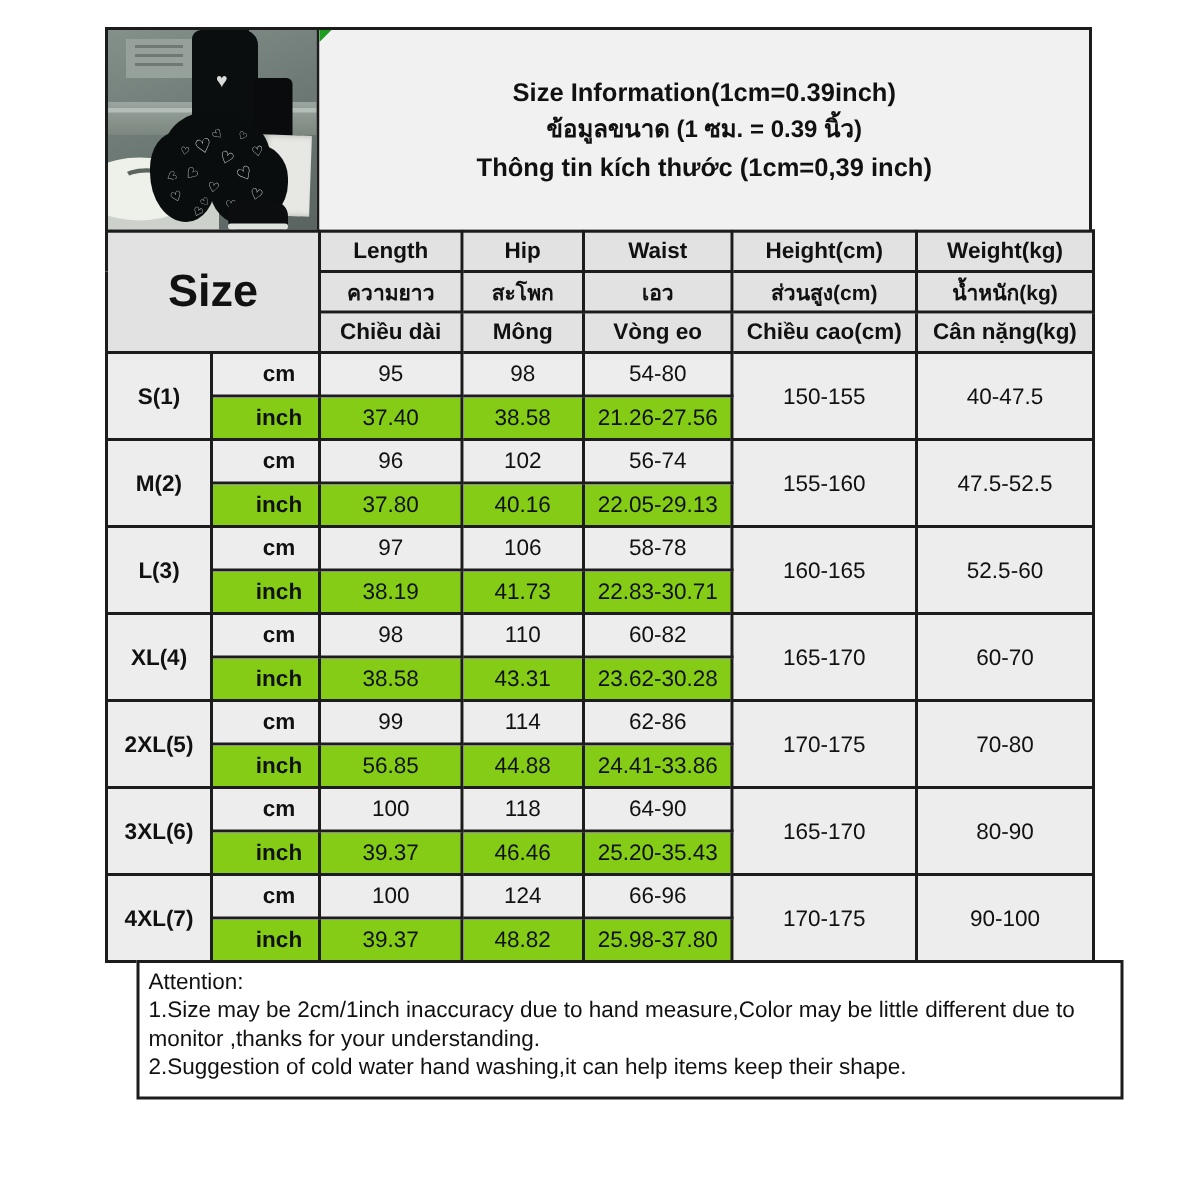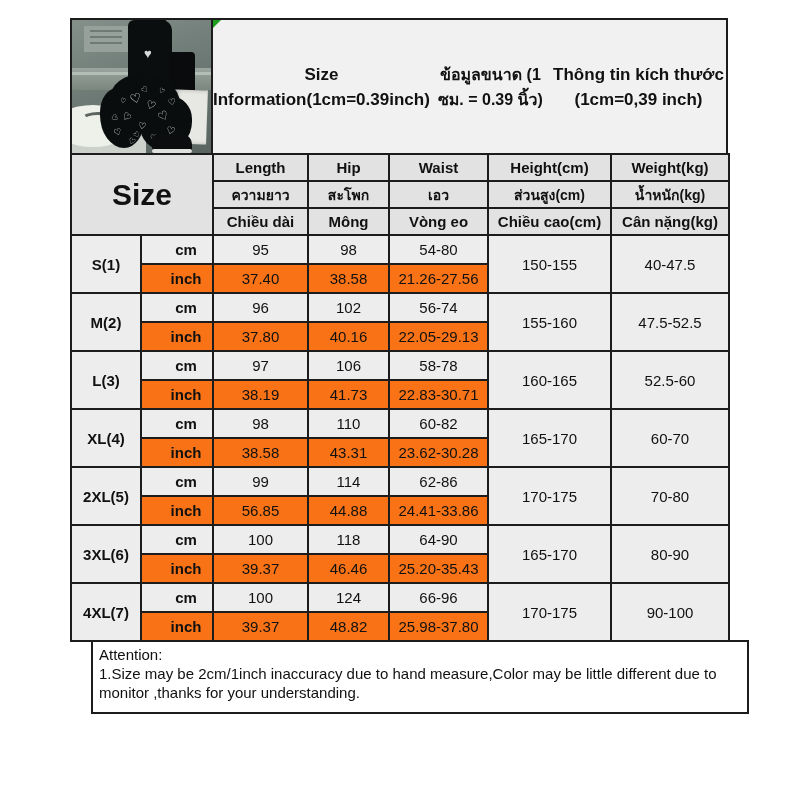--- a/index.html
+++ b/index.html
@@ -4,21 +4,21 @@
 <style>
   html,body{margin:0;padding:0;background:#ffffff;}
   .page{position:relative;width:800px;height:800px;background:#ffffff;overflow:hidden;
         font-family:"Liberation Sans","DejaVu Sans",sans-serif;color:#111;}
   .content{position:absolute;left:70px;top:18px;width:658px;}
 
   
   .top-row{display:flex;border:2px solid #1c1c1c;height:137px;box-sizing:border-box;}
   .photo-cell{position:relative;width:139px;flex:0 0 139px;border-right:2px solid #1c1c1c;
               overflow:hidden;background:linear-gradient(160deg,#84908a 0%,#6e7a75 45%,#596460 100%);}
-  .title-cell{position:relative;flex:1;background:#f1f1f1;display:flex;flex-direction:row;
+  .title-cell{position:relative;flex:1;background:#f1f1f1;display:flex;flex-direction:column;
               justify-content:center;align-items:center;text-align:center;}
   .title-cell .t1{font-weight:bold;font-size:17px;line-height:25px;}
   .title-cell .t2{font-weight:bold;font-size:16px;line-height:25px;}
   .title-cell .t3{font-weight:bold;font-size:17px;line-height:25px;}
   .corner-triangle{position:absolute;left:0;top:0;width:0;height:0;
                    border-top:8px solid #1f9d1f;border-right:8px solid transparent;}
 
   
   .ph-sign{position:absolute;left:12px;top:6px;width:44px;height:26px;background:#97a19b;}
   .ph-sign i{display:block;height:2px;background:#707a74;margin:4px 6px 0 6px;}
@@ -48,21 +48,21 @@
   table.size-table{border-collapse:collapse;width:658px;table-layout:fixed;margin-top:-2px;}
   .size-table th,.size-table td{border:2px solid #1c1c1c;text-align:center;vertical-align:middle;
        padding:0 2px;overflow:hidden;}
   .size-table thead th{height:25px;font-size:15px;font-weight:bold;background:#e2e2e2;}
   .size-table thead th.th-thai{font-size:14px;}
   .size-table th.size-big{font-size:30px;font-weight:bold;background:#e2e2e2;}
   .size-table tbody td{height:27px;font-size:15px;font-weight:normal;}
   .size-table td.size-label{font-weight:bold;background:#e2e2e2;font-size:15px;}
   .size-table td.unit{font-weight:bold;padding-left:20px;}
   .size-table tr.r-cm td{background:#ededed;}
-  .size-table tr.r-inch td{background:#f97316;text-align:center;}
+  .size-table tr.r-inch td{background:#84cc16;text-align:center;}
   .size-table td.span-cell{background:#f2f2f2;margin-left:38px;}
 
   
   .attention{margin-top:-2px;border:2px solid #1c1c1c;background:#ffffff;
              padding:3px 6px 10px 6px;font-size:15px;line-height:19px;box-sizing:border-box;width:658px;margin-left:21px;}
   .attention .a-line{margin:0;}
 </style>
 </head>
 <body>
 
@@ -259,16 +259,17 @@
             <td>39.37</td>
             <td>48.82</td>
             <td>25.98-37.80</td>
           </tr>
         </tbody>
     </table>
 
     <div class="attention">
       <p class="a-line">Attention:</p>
       <p class="a-line">1.Size may be 2cm/1inch inaccuracy due to hand measure,Color may be little different due to monitor ,thanks for your understanding.</p>
+      <p class="a-line">2.Suggestion of cold water hand washing,it can help items keep their shape.</p>
     </div>
 
   </div>
 </div>
 
 </body></html>

